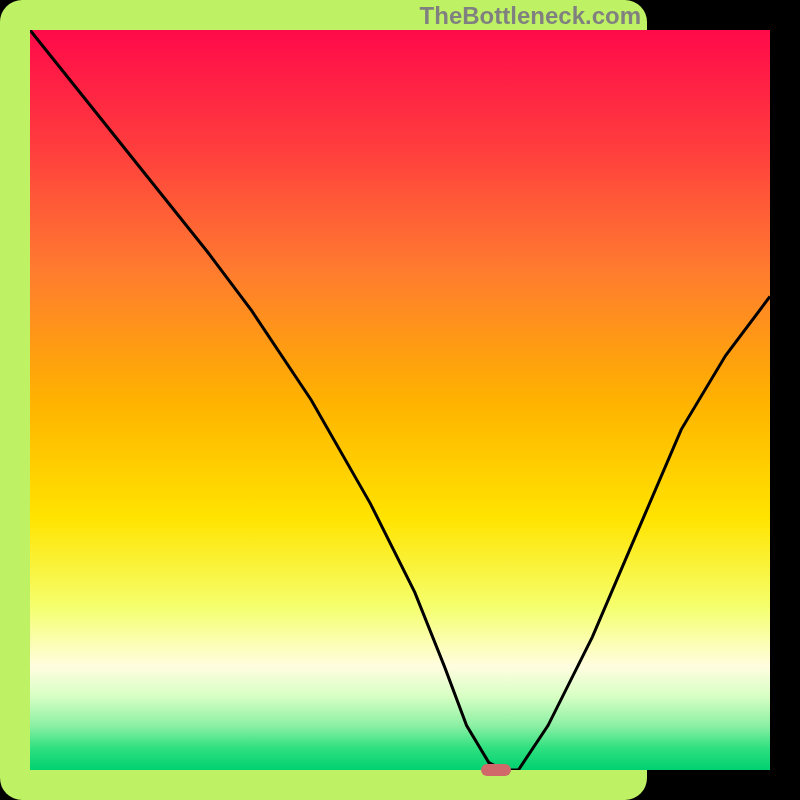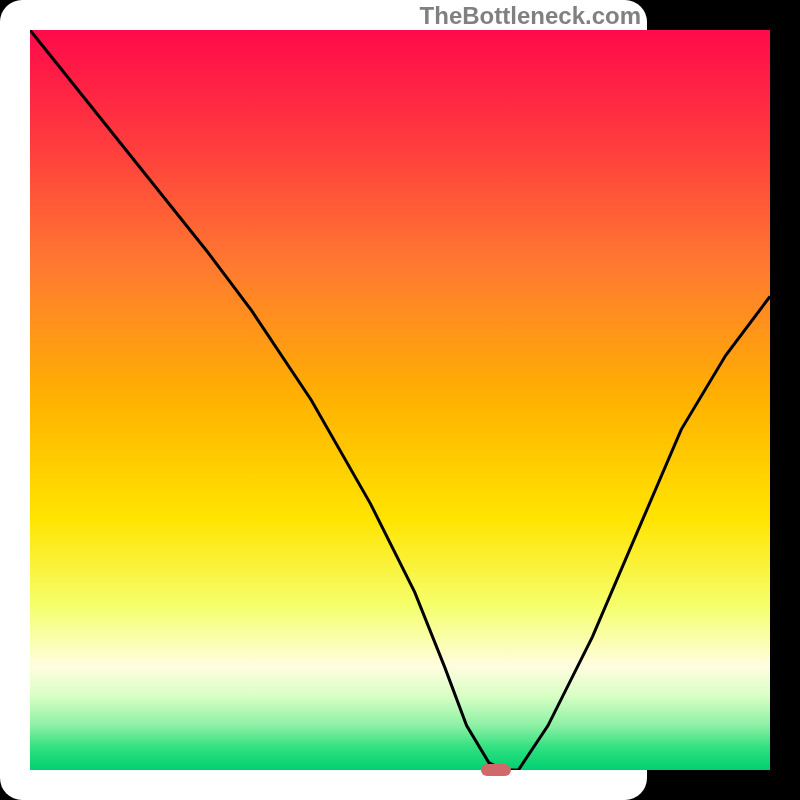--- a/index.html
+++ b/index.html
@@ -8,21 +8,21 @@
     width: 800px;
     height: 800px;
     background: #000;
     overflow: hidden;
     font-family: Arial, Helvetica, sans-serif;
   }
   .container {
     position: relative;
     width: 647px;
     height: 800px;
-    background: #ffffff;
+    background: #bef264;
     border-radius: 22px;
   }
   .watermark {
     position: absolute;
     top: 2px;
     right: 6px;
     font-size: 24px;
     font-weight: bold;
     color: #808080;
     z-index: 10;

